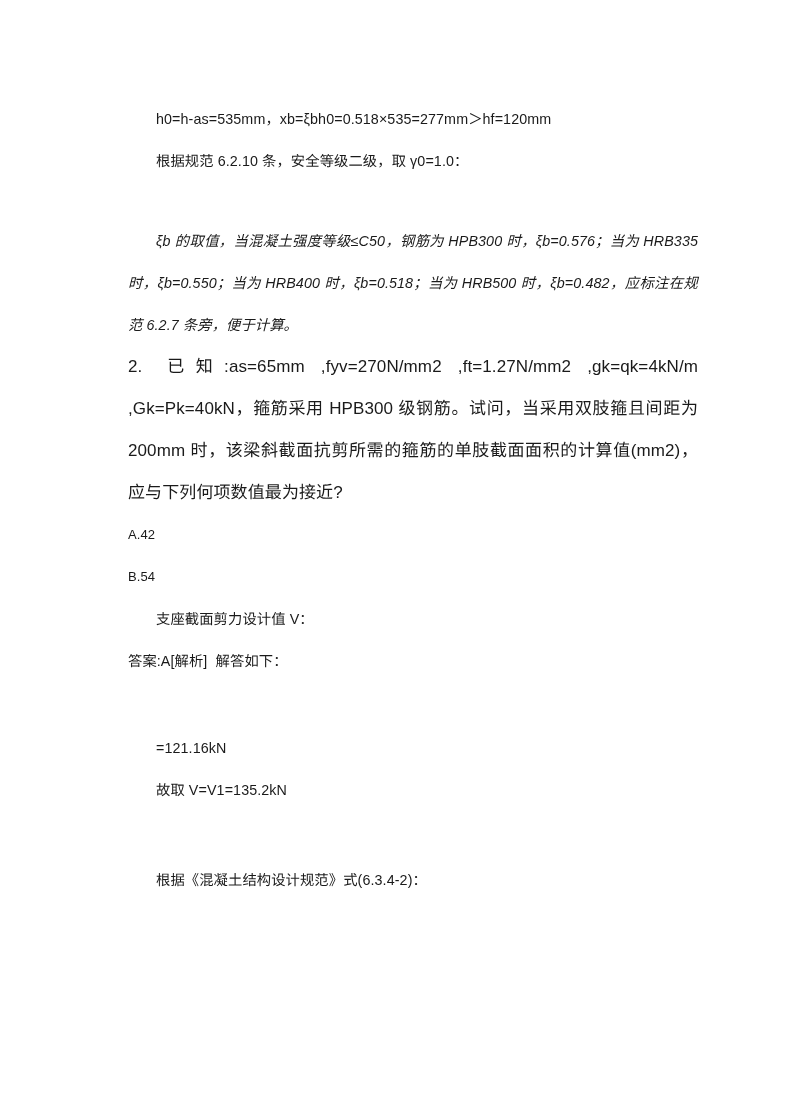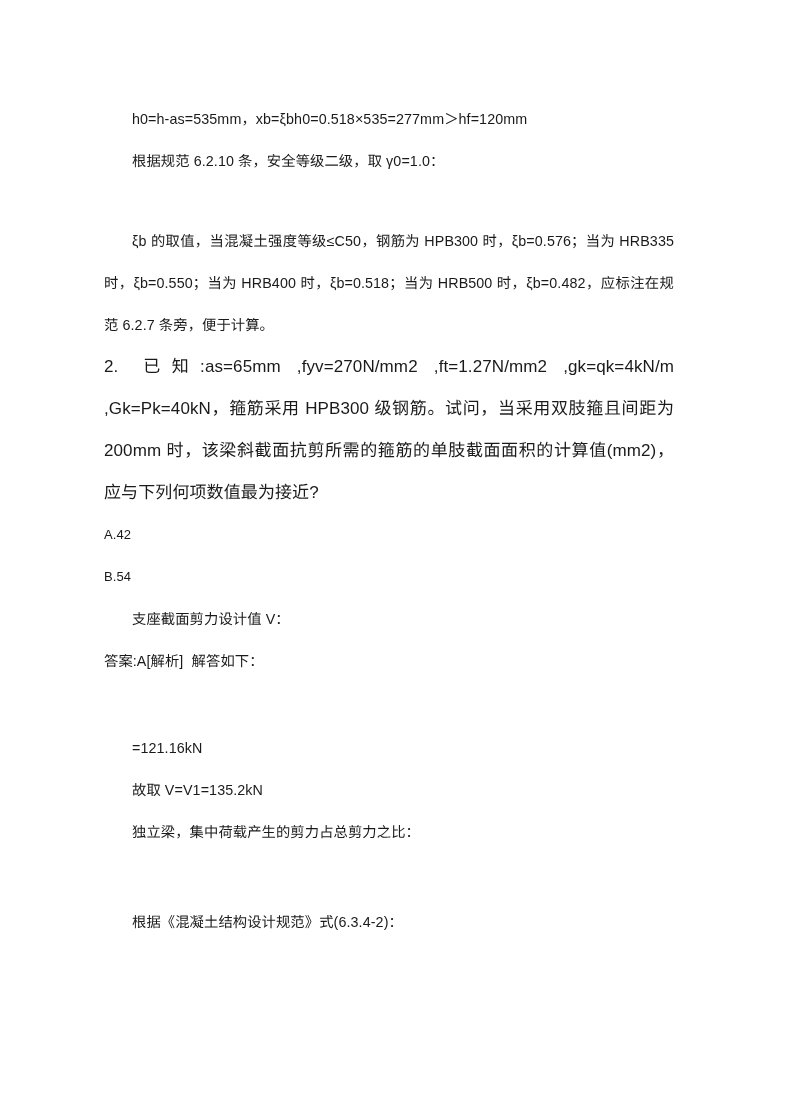--- a/index.html
+++ b/index.html
@@ -15,21 +15,21 @@
   .page {
     position: relative;
     width: 792px;
     height: 1120px;
     background: #ffffff;
     overflow: hidden;
     box-sizing: border-box;
   }
   .content {
     position: absolute;
-    left: 104px;
+    left: 128px;
     top: 98px;
     width: 570px;
   }
   .line {
     font-size: 14.3px;
     line-height: 42px;
     color: #1a1a1a;
     white-space: pre-wrap;
     letter-spacing: 0.1px;
     word-break: break-word;
@@ -41,20 +41,21 @@
     font-size: 14.3px;
     line-height: 42px;
     color: #1a1a1a;
     text-align: justify;
     text-justify: inter-character;
     white-space: normal;
     letter-spacing: 0.1px;
   }
   .para-indent {
     text-indent: 28px;
+    font-style: italic;
   }
   .numbered {
     font-size: 17px;
     line-height: 42px;
     color: #1a1a1a;
     text-align: justify;
     text-justify: inter-character;
     letter-spacing: 0.1px;
   }
   .num-marker {
@@ -98,20 +99,19 @@
     <div class="line indent">支座截面剪力设计值 V：</div>
 
     <div class="line">答案:A[解析]  解答如下：</div>
 
     <div class="gap-md formula-slot"></div>
 
     <div class="line indent">=121.16kN</div>
 
     <div class="line indent">故取 V=V1=135.2kN</div>
 
-    <div class="line indent">独立梁，集中荷载产生的剪力占总剪力之比：</div>
 
     <div class="gap-lg formula-slot"></div>
 
     <div class="line indent">根据《混凝土结构设计规范》式(6.3.4-2)：</div>
 
   </div>
 </div>
 
 </body></html>

